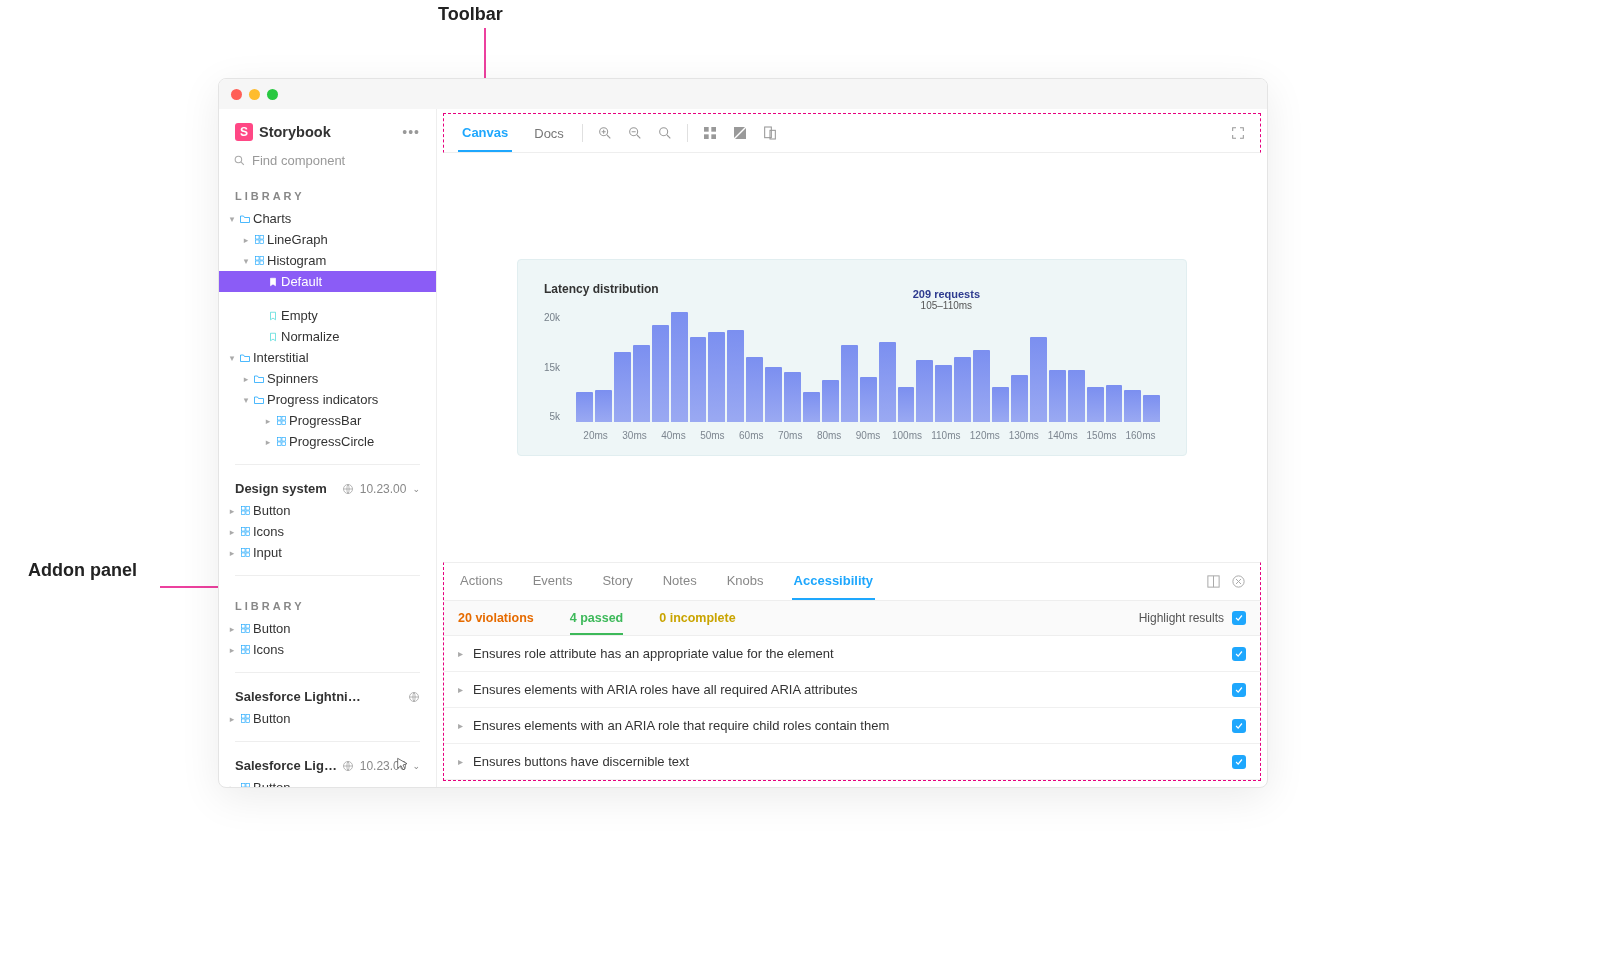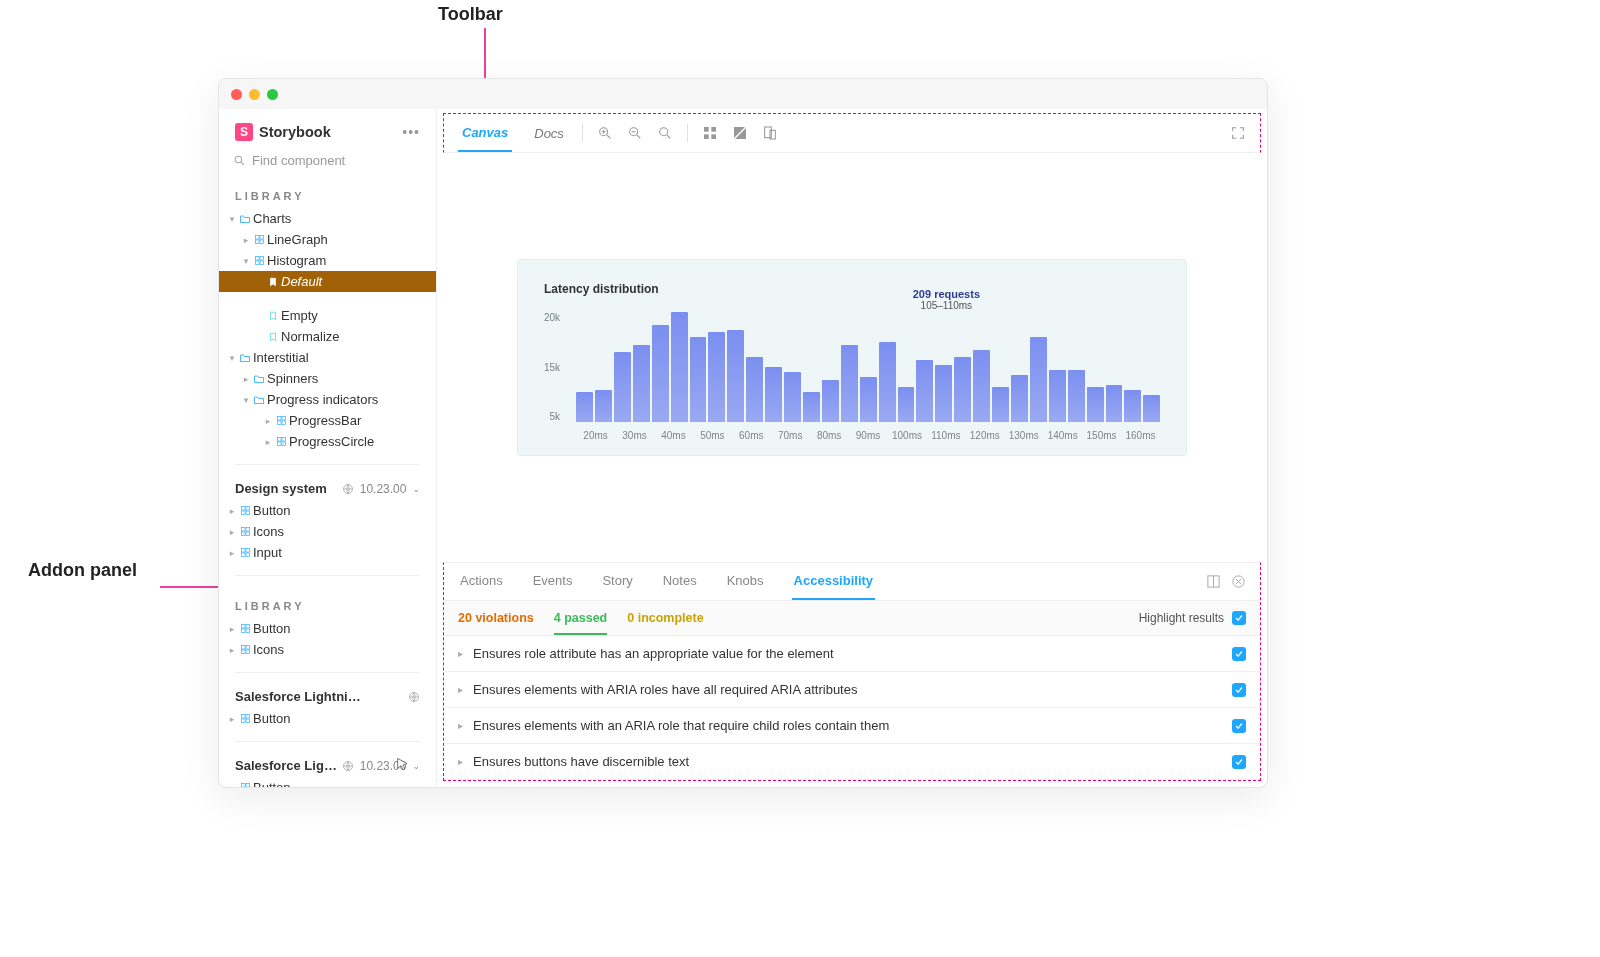--- a/index.html
+++ b/index.html
@@ -62,21 +62,21 @@
     padding:12px 16px 6px; color:#888; font-size:11px; letter-spacing:3px;
     font-weight:600; text-transform:uppercase;
   }
   .tree-row {
     display:flex; align-items:center; height:21px; padding-right:8px;
     font-size:13px; color:#333; cursor:default; white-space:nowrap;
     overflow:hidden; text-overflow:ellipsis;
   }
   .tree-row .arrow{ width:10px; display:inline-block; font-size:9px; color:#aaa; text-align:center;}
   .tree-row .ico { width:16px; display:inline-flex; justify-content:center; }
-  .tree-row.selected { background:#a16207; color:#fff;font-style:italic; }
+  .tree-row.selected { background:#8b5cf6; color:#fff; }
   .tree-row.selected .arrow, .tree-row.selected .ico svg { color:#fff; stroke:#fff; fill:#fff;}
   .folder-ico{stroke:#1ea7fd;fill:none;stroke-width:1.6;}
   .comp-ico{stroke:#1ea7fd;fill:none;stroke-width:1.4;}
   .story-ico{stroke:#37d5d3;fill:none;stroke-width:1.6;}
   .divider{height:1px;background:#eee;margin:12px 16px;}
 
   .group-head {
     display:flex; align-items:center; justify-content:space-between;
     padding:4px 16px; font-weight:700; font-size:13px;margin-top:10px;
   }
@@ -85,21 +85,20 @@
   .trunc{max-width:130px;overflow:hidden;text-overflow:ellipsis;white-space:nowrap;display:inline-block;}
 
   
   .content { flex:1; display:flex; flex-direction:column; position:relative; }
   .dotted-box { border:1.5px dashed #e6007e; }
 
   .toolbar {
     height:40px; display:flex; align-items:center; justify-content:space-between;
     padding:0 14px; border-bottom:1px solid #eee;
     margin:4px 6px 0 6px;
-    font-style:italic;
   }
   .tb-left,.tb-right{display:flex;align-items:center;gap:14px;}
   .tb-tabs{display:flex;gap:18px;align-items:center;}
   .tb-tab{font-size:13px;color:#777;padding:10px 4px;cursor:pointer;}
   .tb-tab.active{color:#1ea7fd;border-bottom:2px solid #1ea7fd;font-weight:600;}
   .tb-sep{width:1px;height:18px;background:#e0e0e0;}
   .tb-ico{width:16px;height:16px;stroke:#999;fill:none;stroke-width:1.6;cursor:pointer;}
   .tb-ico.fill{fill:#999;stroke:none;}
 
   .canvas {
@@ -131,21 +130,21 @@
   .ap-tabs{display:flex;align-items:center;justify-content:space-between;
     border-bottom:1px solid #eee;padding:0 14px;}
   .ap-tabs-l{display:flex;gap:26px;}
   .ap-tab{font-size:13px;color:#888;padding:10px 2px;cursor:pointer;}
   .ap-tab.active{color:#1ea7fd;border-bottom:2px solid #1ea7fd;font-weight:600;}
   .ap-tabs-r{display:flex;gap:10px;align-items:center;}
   .ap-ico{width:15px;height:15px;stroke:#aaa;fill:none;stroke-width:1.6;cursor:pointer;}
 
   .ap-summary{display:flex;align-items:center;justify-content:space-between;
     padding:10px 14px;border-bottom:1px solid #eee;background:#fafafa;}
-  .ap-summary-l{display:flex;gap:20px;font-size:12.5px;font-weight:600;}
+  .ap-summary-l{display:flex;gap:36px;font-size:12.5px;font-weight:600;}
   .sum-v{color:#e66b00;} .sum-p{color:#3db95a;border-bottom:2px solid #3db95a;padding-bottom:8px;margin-bottom:-10px;}
   .sum-i{color:#c9a400;}
   .ap-summary-r{display:flex;align-items:center;gap:8px;font-size:12px;color:#555;}
   .chk{width:14px;height:14px;background:#1ea7fd;border-radius:3px;display:inline-flex;
     align-items:center;justify-content:center;}
   .chk svg{width:10px;height:10px;stroke:#fff;stroke-width:3;fill:none;}
 
   .ap-list{}
   .ap-row{display:flex;align-items:center;justify-content:space-between;
     padding:10px 14px;border-bottom:1px solid #f0f0f0;font-size:13px;color:#333;}

